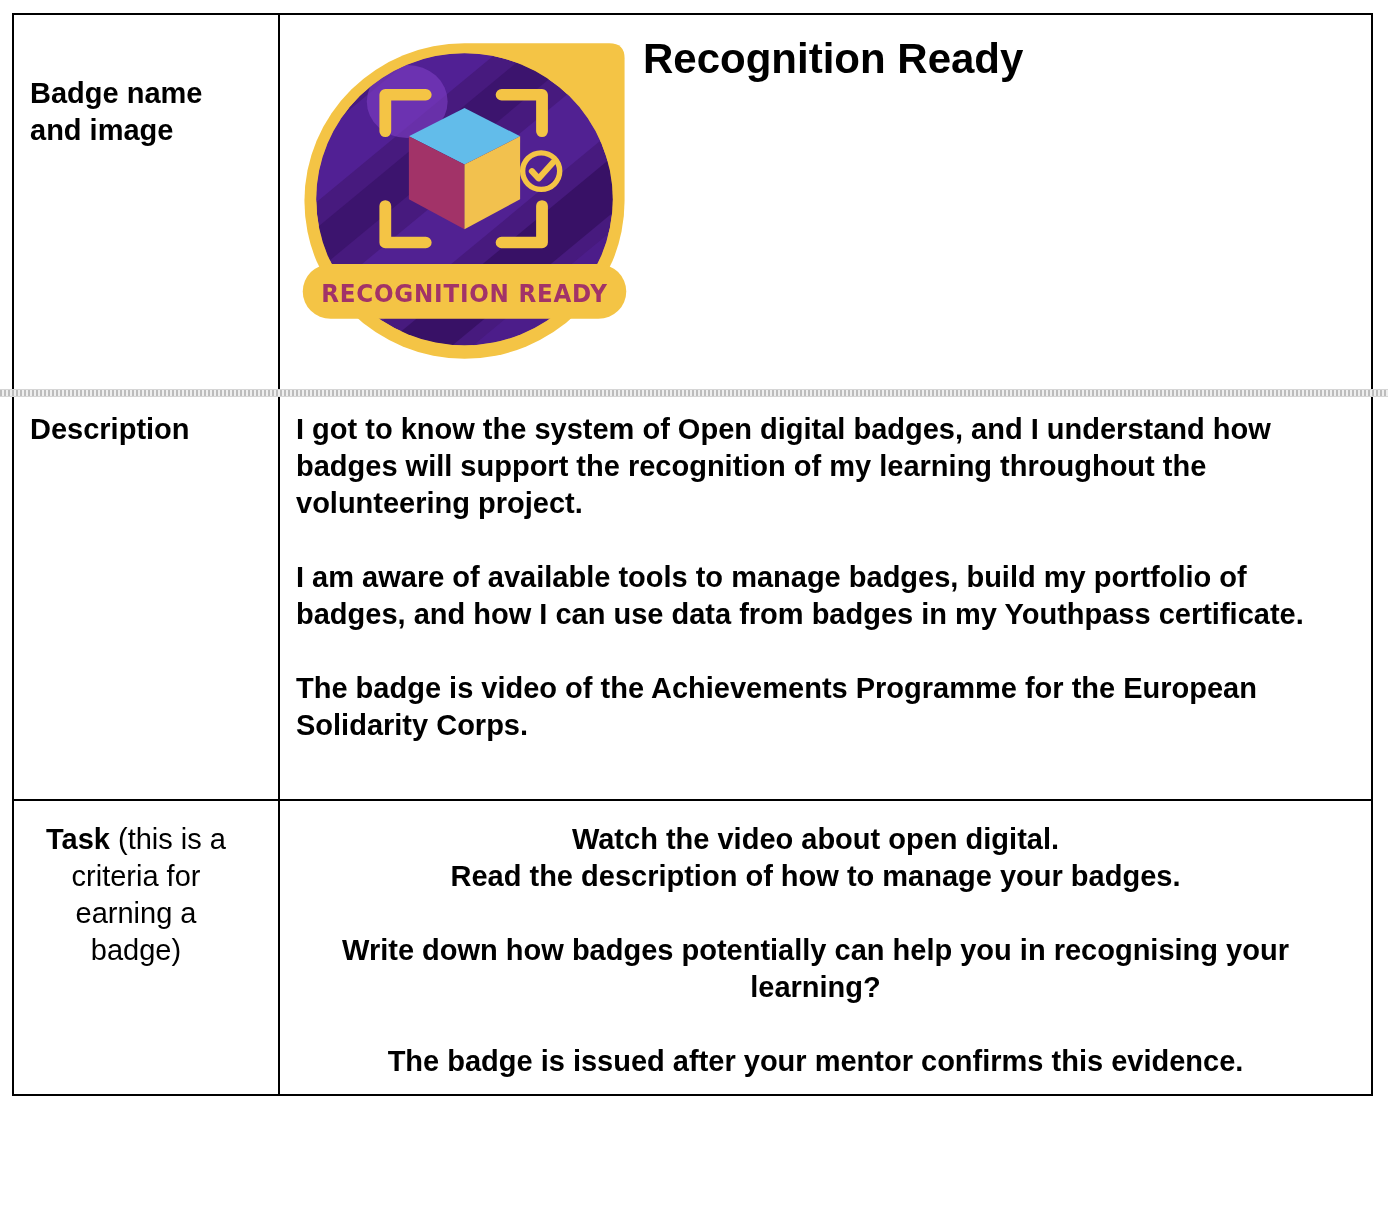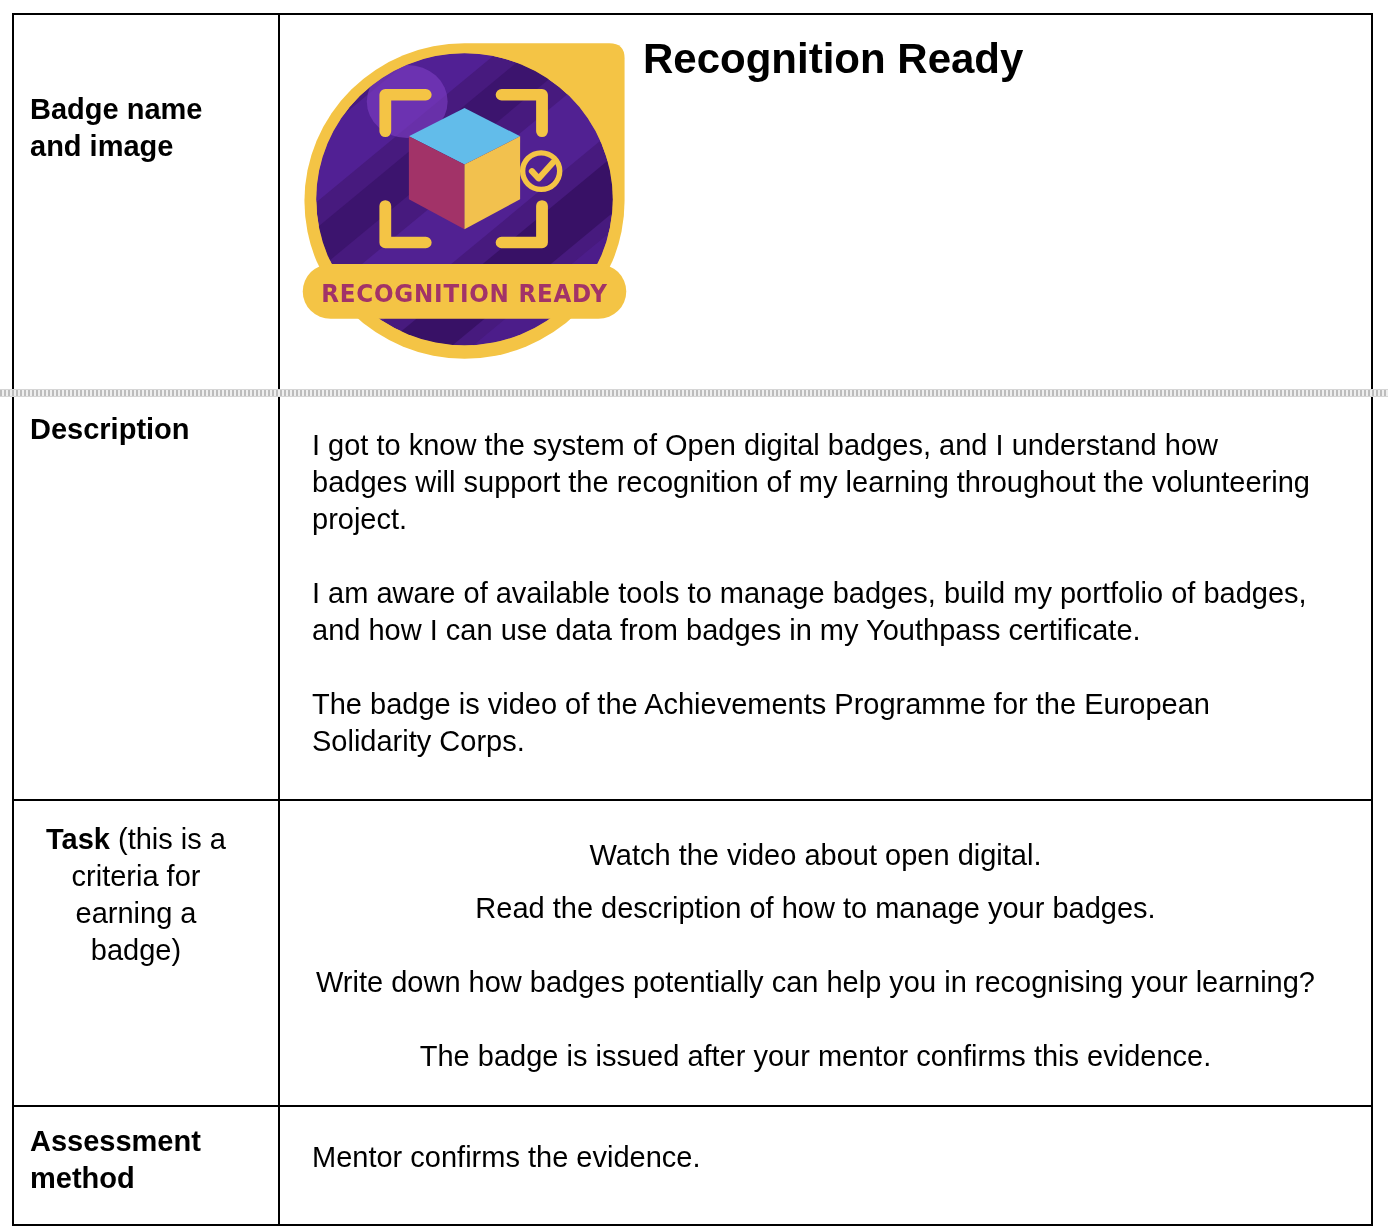--- a/index.html
+++ b/index.html
@@ -34,39 +34,39 @@
   td.label-cell {
     font-weight: bold;
     width: 266px;
     padding-right: 10px;
   }
   td.label-cell .normal { font-weight: normal; }
   tr.row-badge  td { height: 382px; }
   tr.row-desc   td { height: 404px; }
   tr.row-task   td { height: 292px; }
   tr.row-assess td { height: 119px; }
-  tr.row-badge td.label-cell { padding-top: 76px; }
+  tr.row-badge td.label-cell { padding-top: 60px; }
   tr.row-task  td { padding-top: 20px; text-align: center; }
   tr.row-assess td { padding-top: 16px; }
 
   .badge-cell-inner {
     display: flex;
   }
   tr.row-badge td.content-cell { padding: 20px 10px 0 16px; }
   .badge-art { flex: 0 0 auto; display: block; }
   .badge-title {
     font-size: 42px;
     line-height: 48px;
     font-weight: bold;
     margin-left: 10px;
     margin-bottom: -16px;
     white-space: nowrap;
   }
 
-  .cell-text p { margin: 16px; }
+  .cell-text p { margin: 0; font-weight: bold; }
   .cell-text p.gap { margin-top: 37px; }
 
   .page-break {
     position: absolute;
     left: 0;
     top: 389px;
     width: 1388px;
     height: 8px;
     box-sizing: border-box;
     background: repeating-linear-gradient(90deg, #bdbdbd 0 2px, #efefef 2px 4px);
@@ -160,28 +160,18 @@
       <td>
         <div class="cell-text">
           <p>Watch the video about open digital.</p>
           <p>Read the description of how to manage your badges.</p>
           <p class="gap">Write down how badges potentially can help you in recognising your learning?</p>
           <p class="gap">The badge is issued after your mentor confirms this evidence.</p>
         </div>
       </td>
     </tr>
 
-    <tr class="row-assess">
-      <td class="label-cell">
-        <span>Assessment method</span>
-      </td>
-      <td>
-        <div class="cell-text">
-          <p>Mentor confirms the evidence.</p>
-        </div>
-      </td>
-    </tr>
   </tbody>
     </table>
 
   <div class="page-break"></div>
 
 </div>
 
 </body></html>

